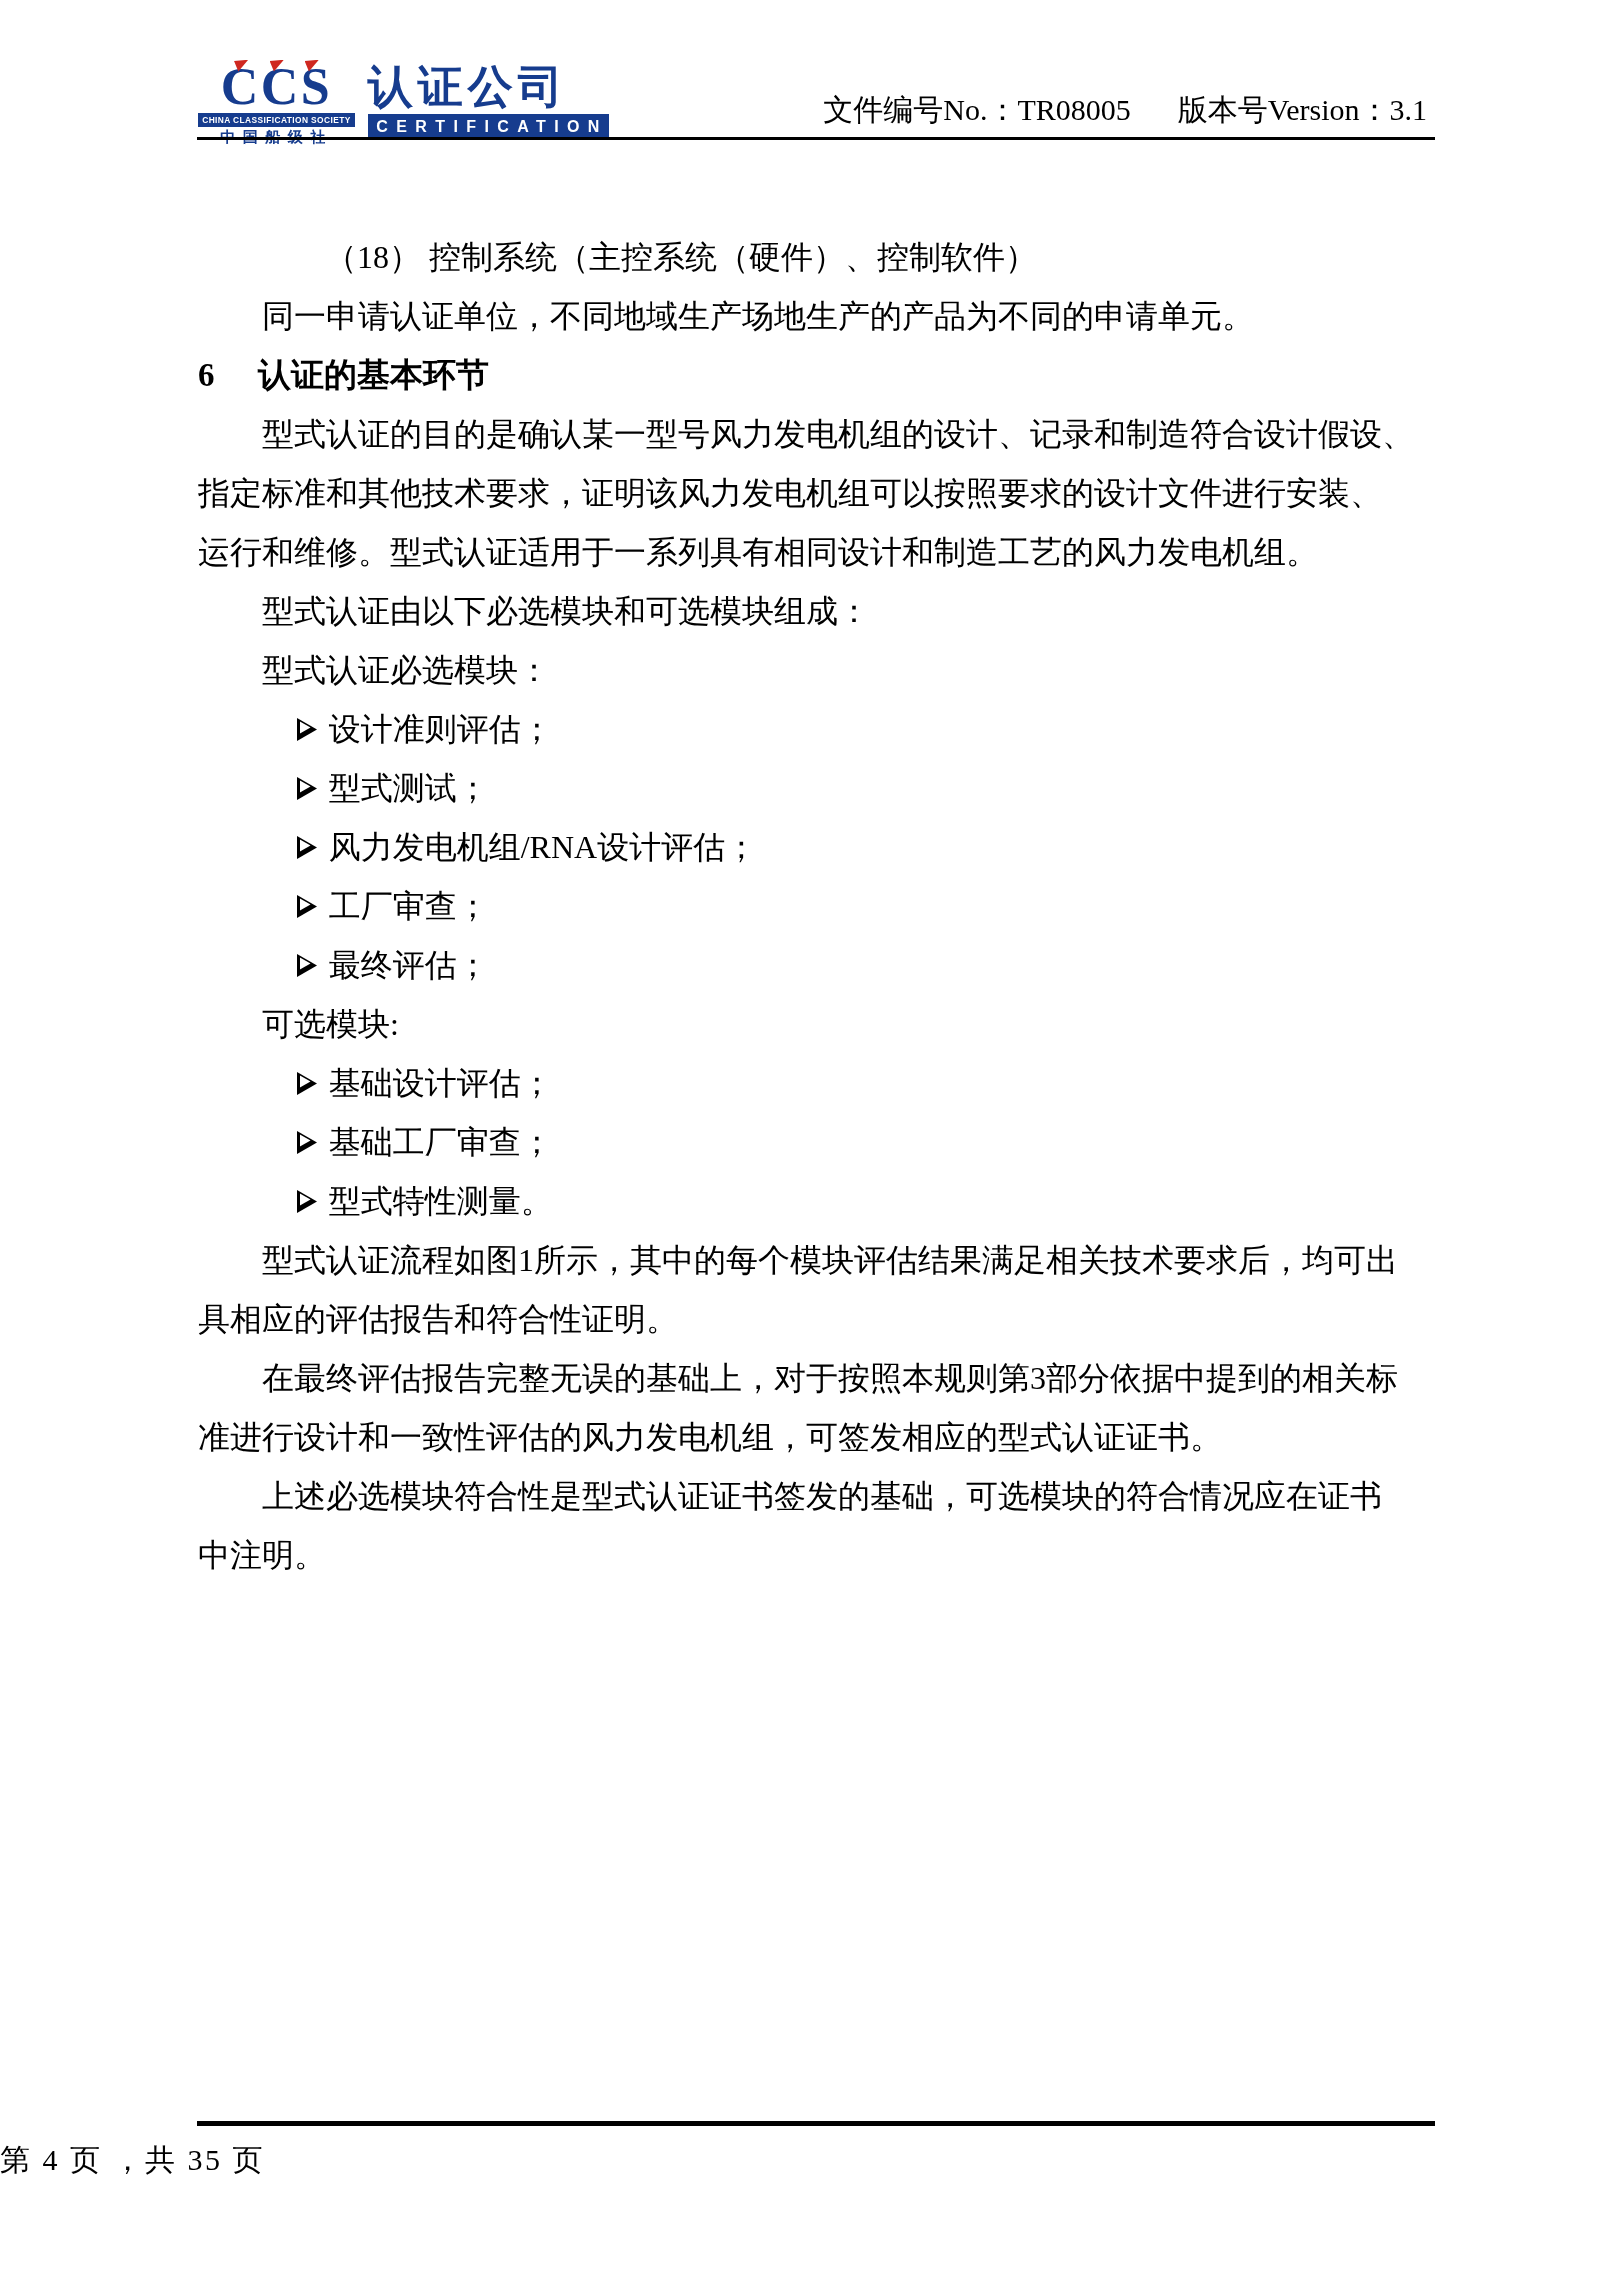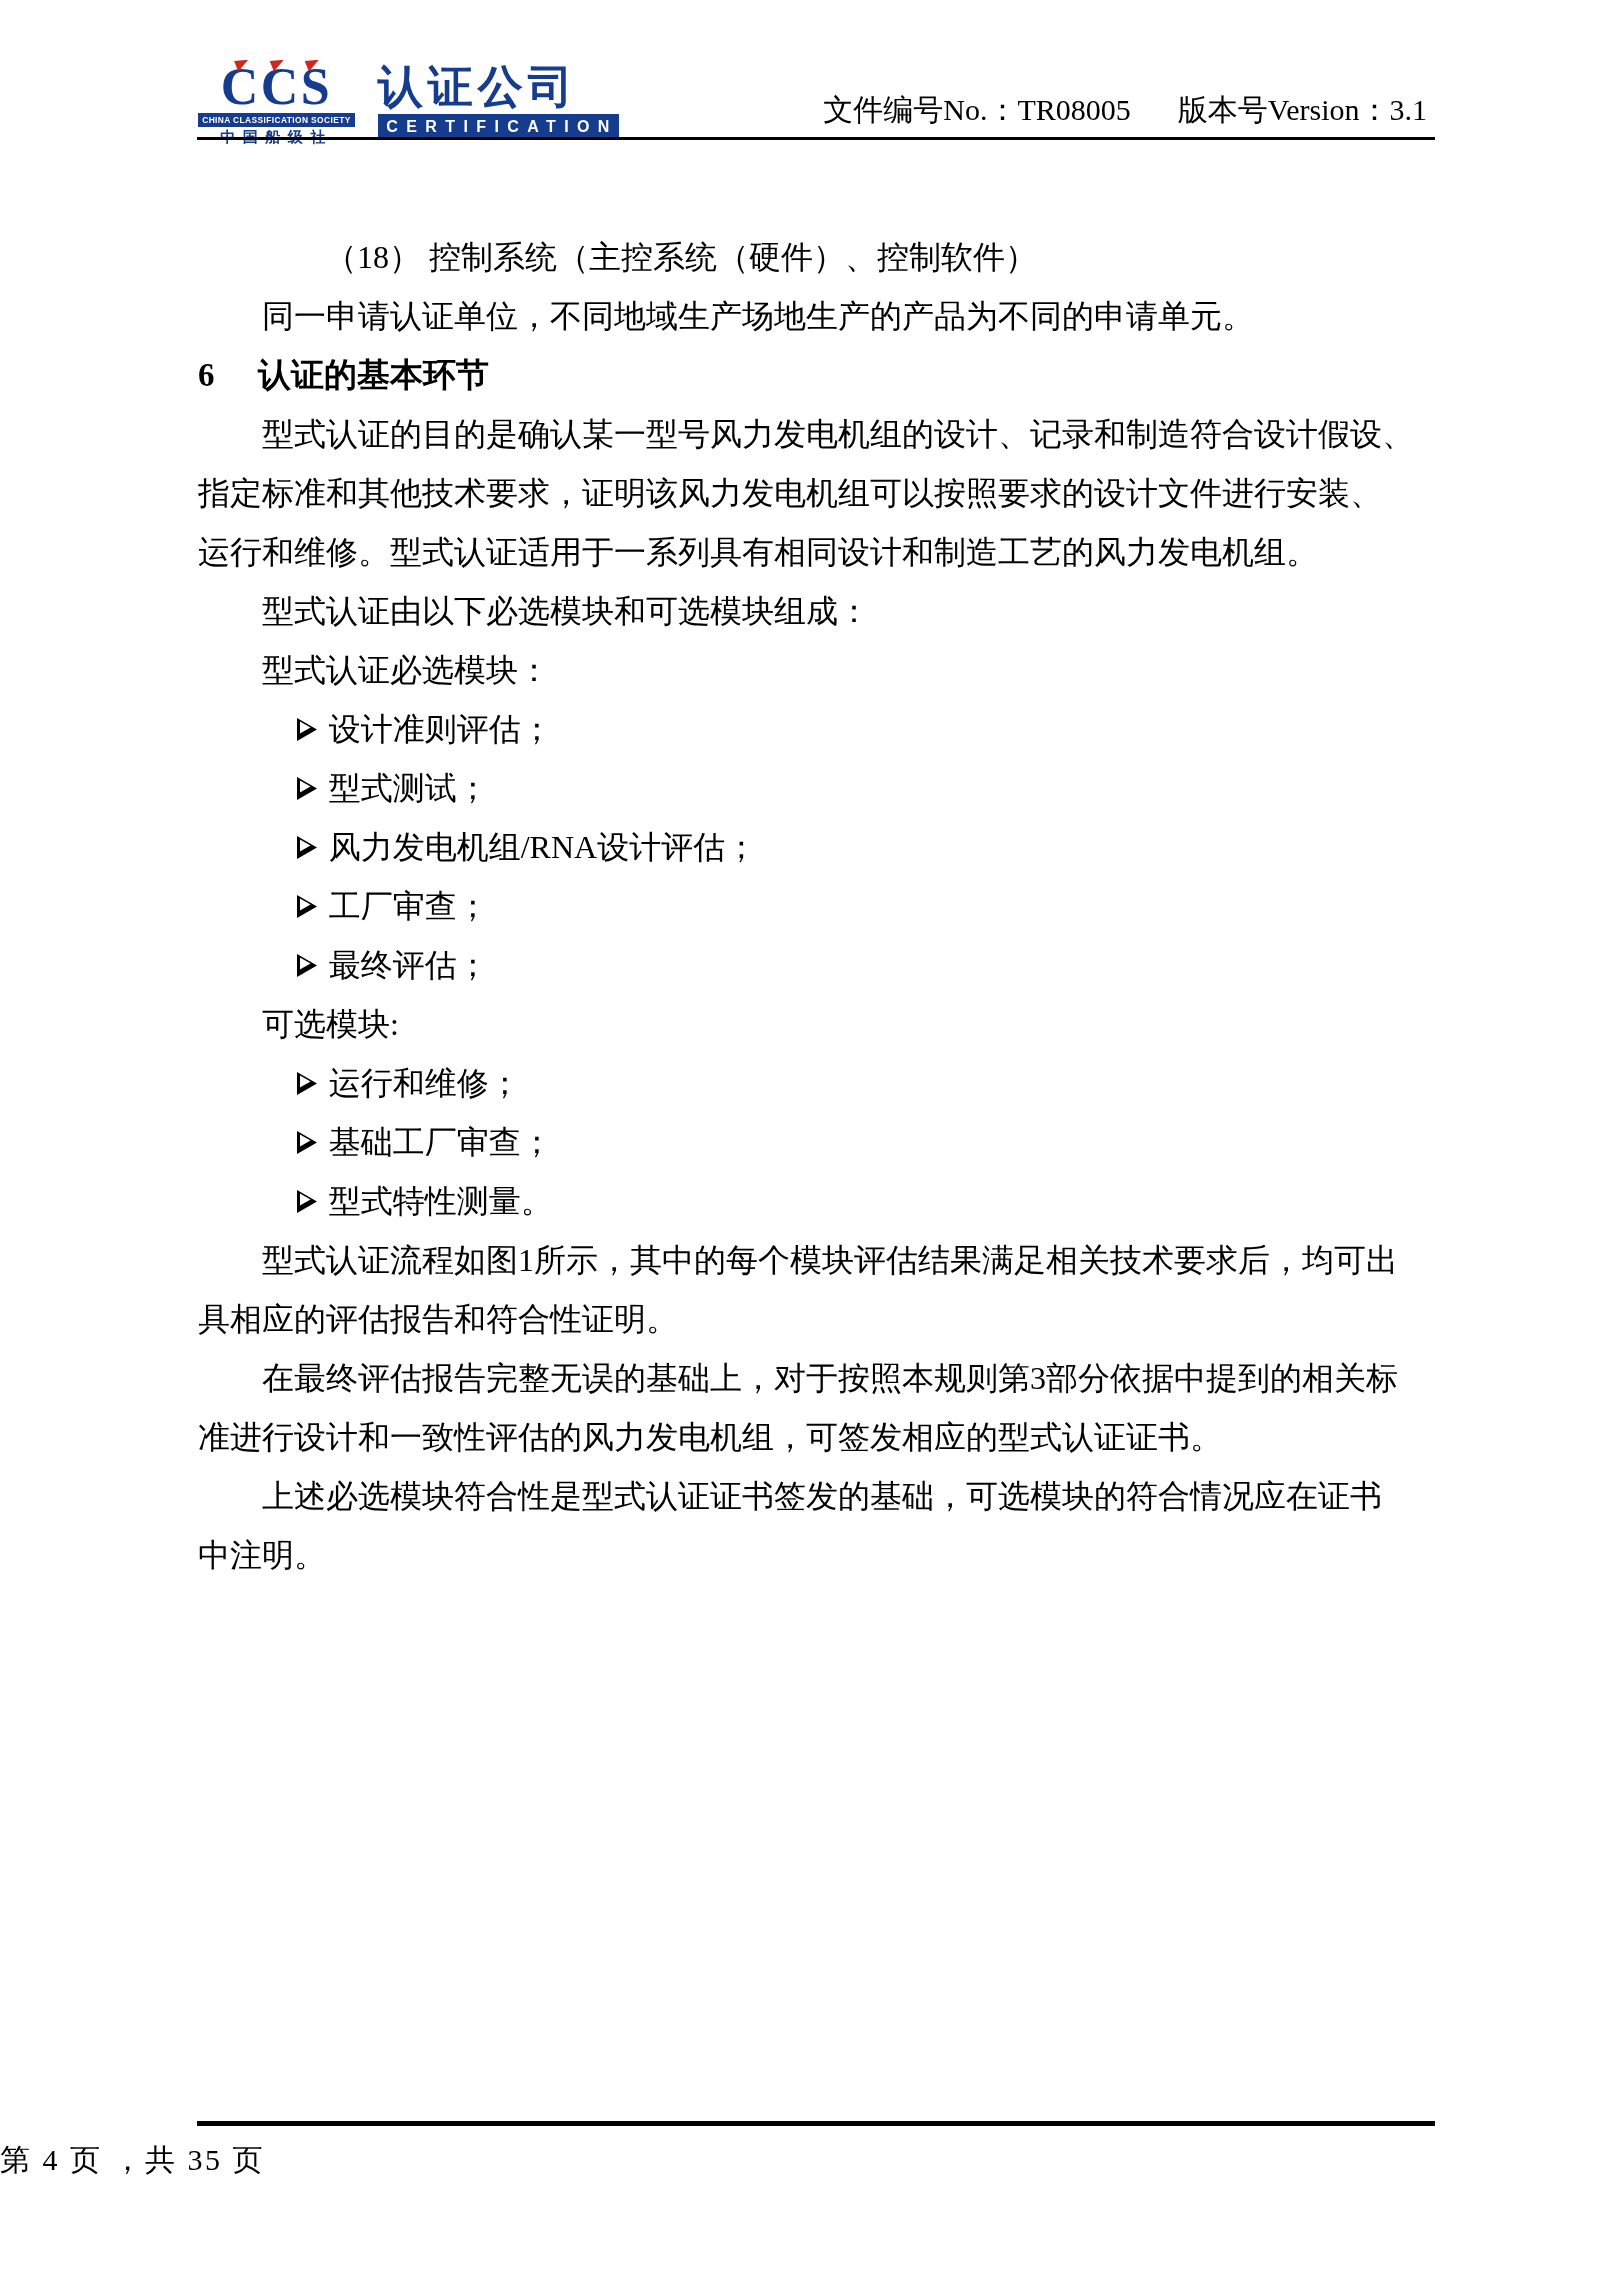--- a/index.html
+++ b/index.html
@@ -7,21 +7,21 @@
     position:relative;
     width:1621px; height:2273px;
     background:#ffffff;
     font-family:"Liberation Serif","DejaVu Serif",serif;
     color:#000;
     overflow:hidden;
     margin:0 auto;
   }
 
   
-  .logo { position:absolute; left:198px; top:64px; display:flex; gap:23px; }
+  .logo { position:absolute; left:198px; top:64px; display:flex; gap:13px; }
   .logo-left { display:flex; flex-direction:column; align-items:center; }
   .ccs-word {
     position:relative;
     font-weight:bold; font-size:52px; line-height:45px;
     letter-spacing:2.5px;
     color:var(--brand-blue,#163c8e);
     font-family:"Liberation Serif",serif;
   }
   .accent { position:absolute; width:14.2px; height:11.7px; background:var(--brand-red,#cf2820);
     clip-path:polygon(0 10%, 100% 0, 30% 100%); }
@@ -160,21 +160,21 @@
           <span class="tri-inner"></span>
         </span>
         <span>最终评估；</span>
       </div>
       <div class="bline ind-1">可选模块:</div>
       <div class="bline bullet-line">
         <span class="arrow">
           <span class="tri"></span>
           <span class="tri-inner"></span>
         </span>
-        <span>运行和维修；</span>
+        <span>基础设计评估；</span>
       </div>
       <div class="bline bullet-line">
         <span class="arrow">
           <span class="tri"></span>
           <span class="tri-inner"></span>
         </span>
         <span>基础工厂审查；</span>
       </div>
       <div class="bline bullet-line">
         <span class="arrow">

